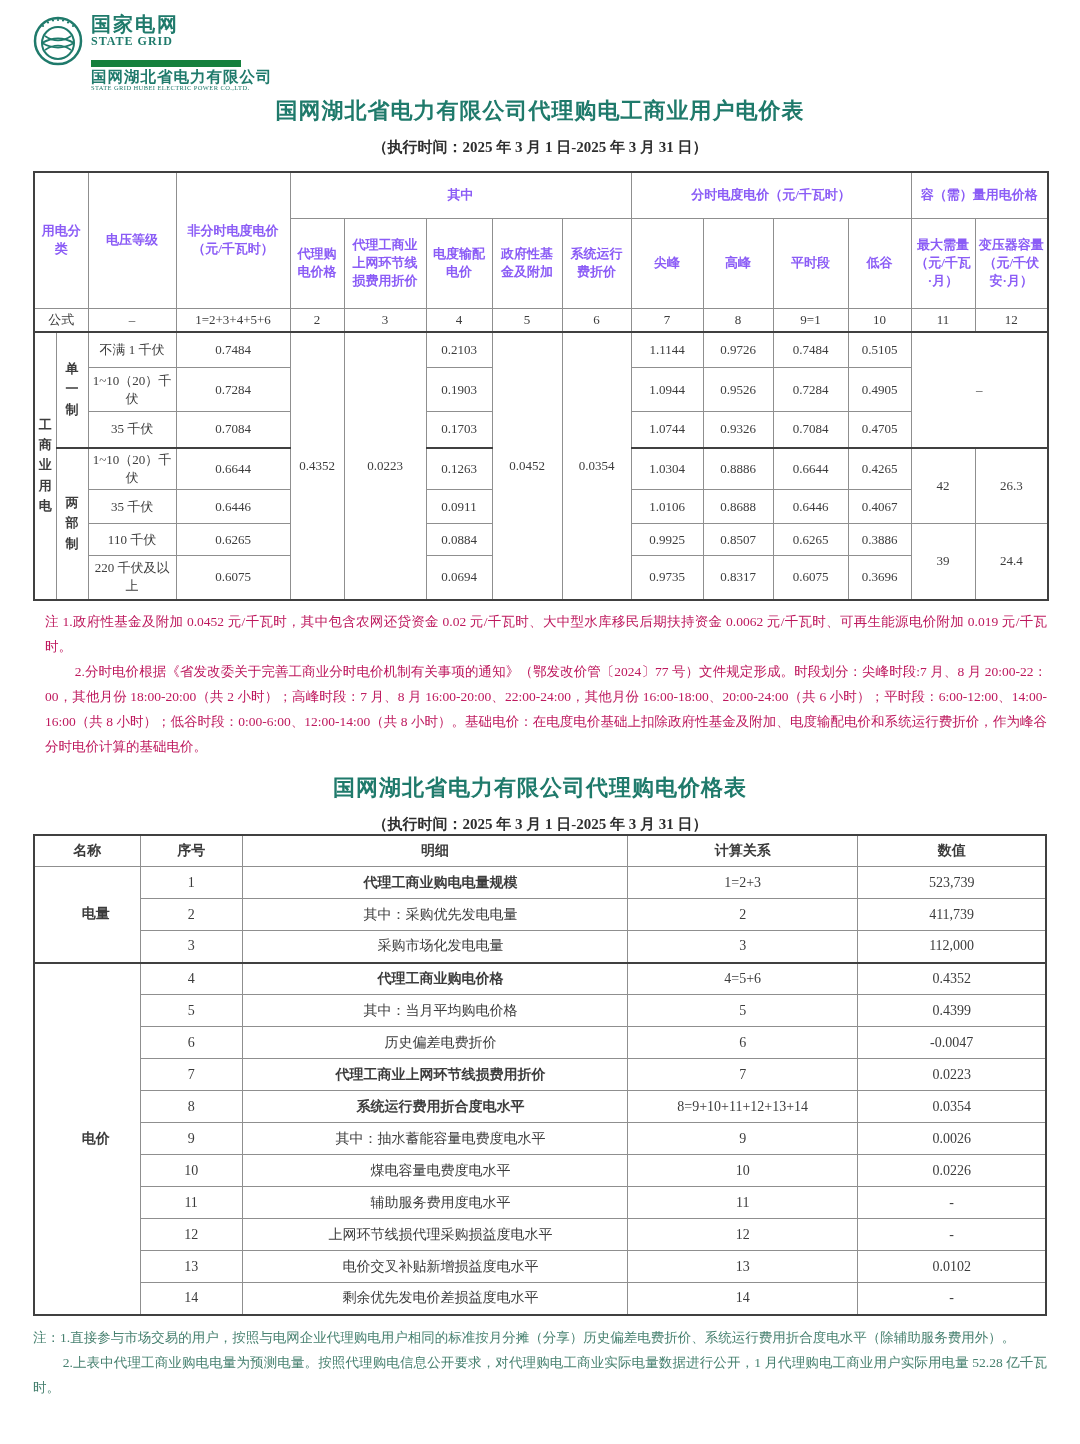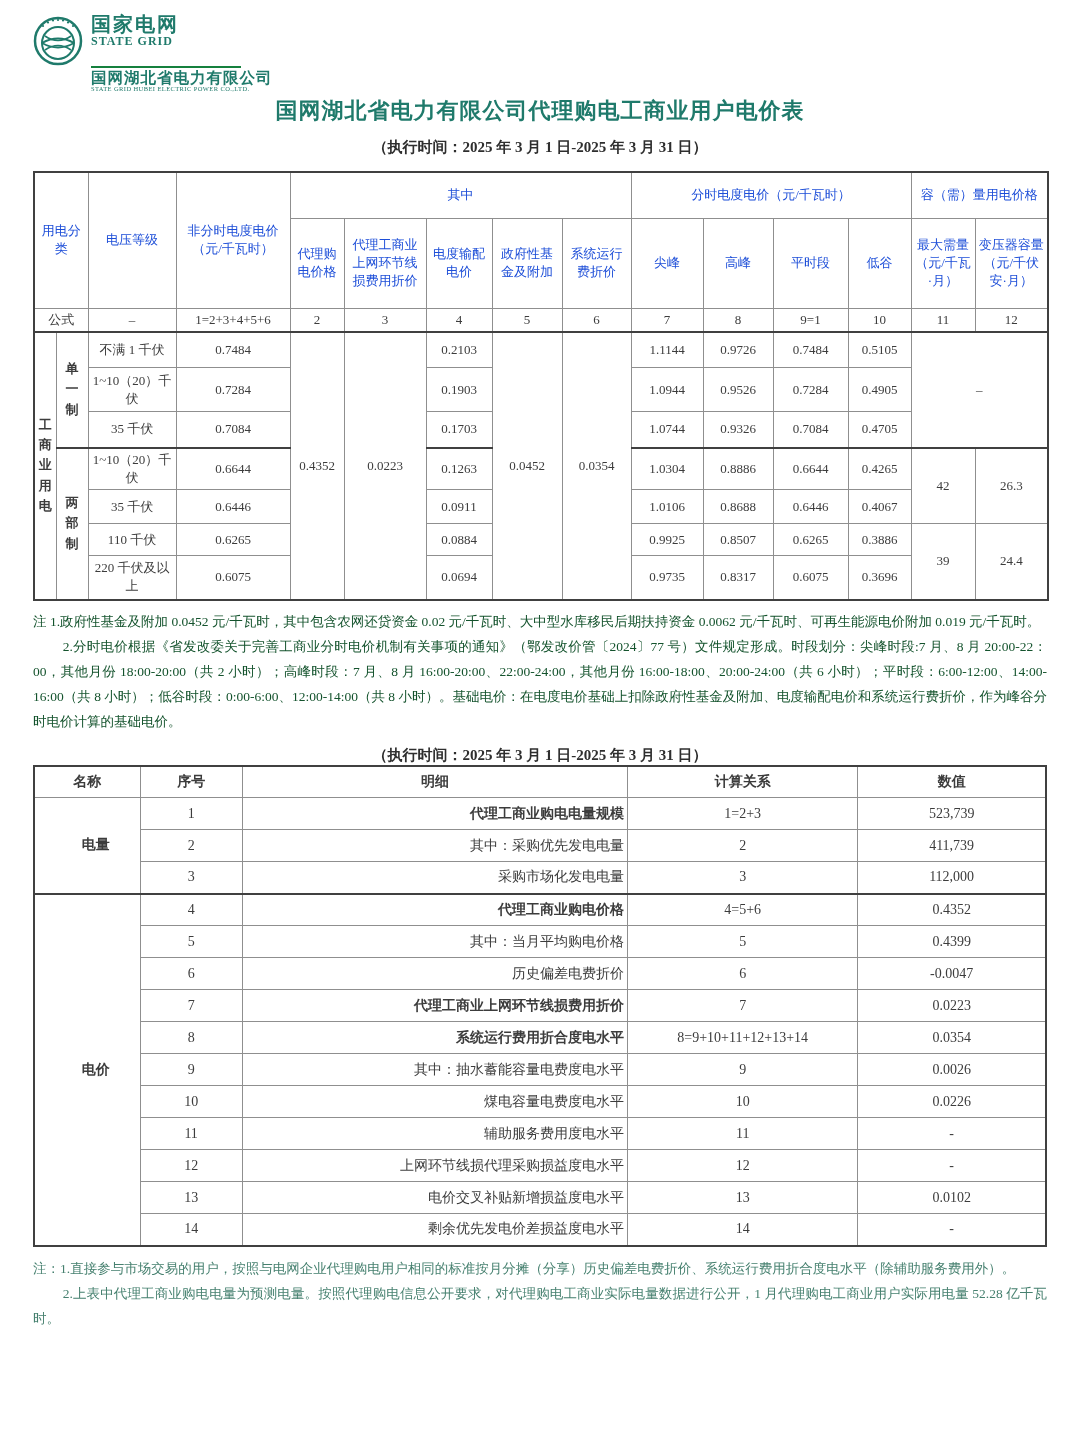--- a/index.html
+++ b/index.html
@@ -6,46 +6,46 @@
   .page{
     width:1080px;height:1444px;margin:0 auto;background:#ffffff;
     font-family:"Liberation Serif","DejaVu Serif",serif;color:#3c3c3c;
     overflow:hidden;position:relative;box-sizing:border-box;padding:14px 33px 0 33px;
   }
   
   .logo{display:flex;align-items:flex-start;gap:8px;height:64px;}
   .emblem{width:50px;height:50px;margin-top:2px;}
   .logo-text{display:flex;flex-direction:column;line-height:1.05;}
   .logo-cn{color:#1f7a6b;font-weight:bold;font-size:20px;letter-spacing:2px;}
-  .logo-en{color:#1f7a6b;font-size:12px;font-weight:bold;letter-spacing:1px;font-variant:small-caps;border-bottom:2px solid #15803d;padding-bottom:18px;margin-bottom:2px;width:150px;}
+  .logo-en{color:#1f7a6b;font-size:12px;font-weight:bold;letter-spacing:1px;font-variant:small-caps;border-bottom:7px solid #15803d;padding-bottom:12px;margin-bottom:2px;width:150px;}
   .company-cn{color:#1f7a6b;font-weight:bold;font-size:15.5px;letter-spacing:1px;}
   .company-en{color:#1f7a6b;font-size:6.5px;letter-spacing:.4px;}
   
   .t-title{color:#1f7a6b;font-size:22px;font-weight:bold;text-align:center;letter-spacing:1px;}
   .t1-title{margin-top:18px;}
   .t-period{color:#2e2e2e;font-size:15px;font-weight:bold;text-align:center;margin-top:12px;}
   .unit-line{color:#2e2e2e;font-size:15px;font-weight:bold;text-align:right;margin:12px 2px 4px 0;}
   
   table{border-collapse:collapse;table-layout:fixed;width:1014px;}
   td{border:1px solid #8f8f8f;text-align:center;vertical-align:middle;
      font-size:13px;padding:2px 3px;box-sizing:border-box;overflow:hidden;}
   .t1{margin-top:14px;border:2px solid #404040;}
-  .t1 td.hd{font-weight:normal;color:#1d4ed8;margin-top:16px;}
+  .t1 td.hd{font-weight:bold;color:#8b5cf6;margin-top:16px;}
   .t1 tr.fr td{border-bottom:2px solid #404040;}
   .t1 tr.sec td{border-top:2px solid #404040;}
   .vtxt{width:1.1em;margin:0 auto;word-break:break-all;line-height:1.55;font-weight:bold;}
   
-  .notes1{margin-top:8px;color:#14532d;font-size:13.5px;line-height:25px;text-align:justify;}
+  .notes1{margin-top:8px;color:#be185d;font-size:13.5px;line-height:25px;text-align:justify;margin-left:12px;}
   .notes1 p,.notes2 p{margin:0;}
   .indent{text-indent:2.2em;}
   .t2-title{margin-top:14px;}
   .t2{border:2px solid #404040;}
   .t2 td{font-size:14px;height:32px;}
   .t2 tr.h td{font-weight:bold;}
-  .t2 td.detail{text-align:right;padding-left:14px;}
+  .t2 td.detail{text-align:center;padding-left:14px;}
   .t2 tr.sec td{border-top:2px solid #404040;}
   .b{font-weight:bold;padding-left:20px;}
   .notes2{margin-top:9px;color:#46806f;font-size:13.5px;line-height:25px;text-align:justify;}
 </style>
 </head>
 <body>
 
 <div class="page">
 
   <div class="logo">
@@ -213,20 +213,21 @@
       <td>0.3696</td>
     </tr>
   </tbody>
     </table>
 
   <div class="notes1">
     <p>注 1.政府性基金及附加 0.0452 元/千瓦时，其中包含农网还贷资金 0.02 元/千瓦时、大中型水库移民后期扶持资金 0.0062 元/千瓦时、可再生能源电价附加 0.019 元/千瓦时。</p>
     <p class="indent">2.分时电价根据《省发改委关于完善工商业分时电价机制有关事项的通知》（鄂发改价管〔2024〕77 号）文件规定形成。时段划分：尖峰时段:7 月、8 月 20:00-22：00，其他月份 18:00-20:00（共 2 小时）；高峰时段：7 月、8 月 16:00-20:00、22:00-24:00，其他月份 16:00-18:00、20:00-24:00（共 6 小时）；平时段：6:00-12:00、14:00-16:00（共 8 小时）；低谷时段：0:00-6:00、12:00-14:00（共 8 小时）。基础电价：在电度电价基础上扣除政府性基金及附加、电度输配电价和系统运行费折价，作为峰谷分时电价计算的基础电价。</p>
   </div>
 
+  <div class="t-title t2-title">国网湖北省电力有限公司代理购电价格表</div>
   <div class="t-period">（执行时间：2025 年 3 月 1 日-2025 年 3 月 31 日）</div>
 
   <table class="t2">
     <colgroup>
       <col style="width:106px">
         <col style="width:102px">
         <col style="width:385px">
         <col style="width:230px">
         <col style="width:188px">
     </colgroup>

